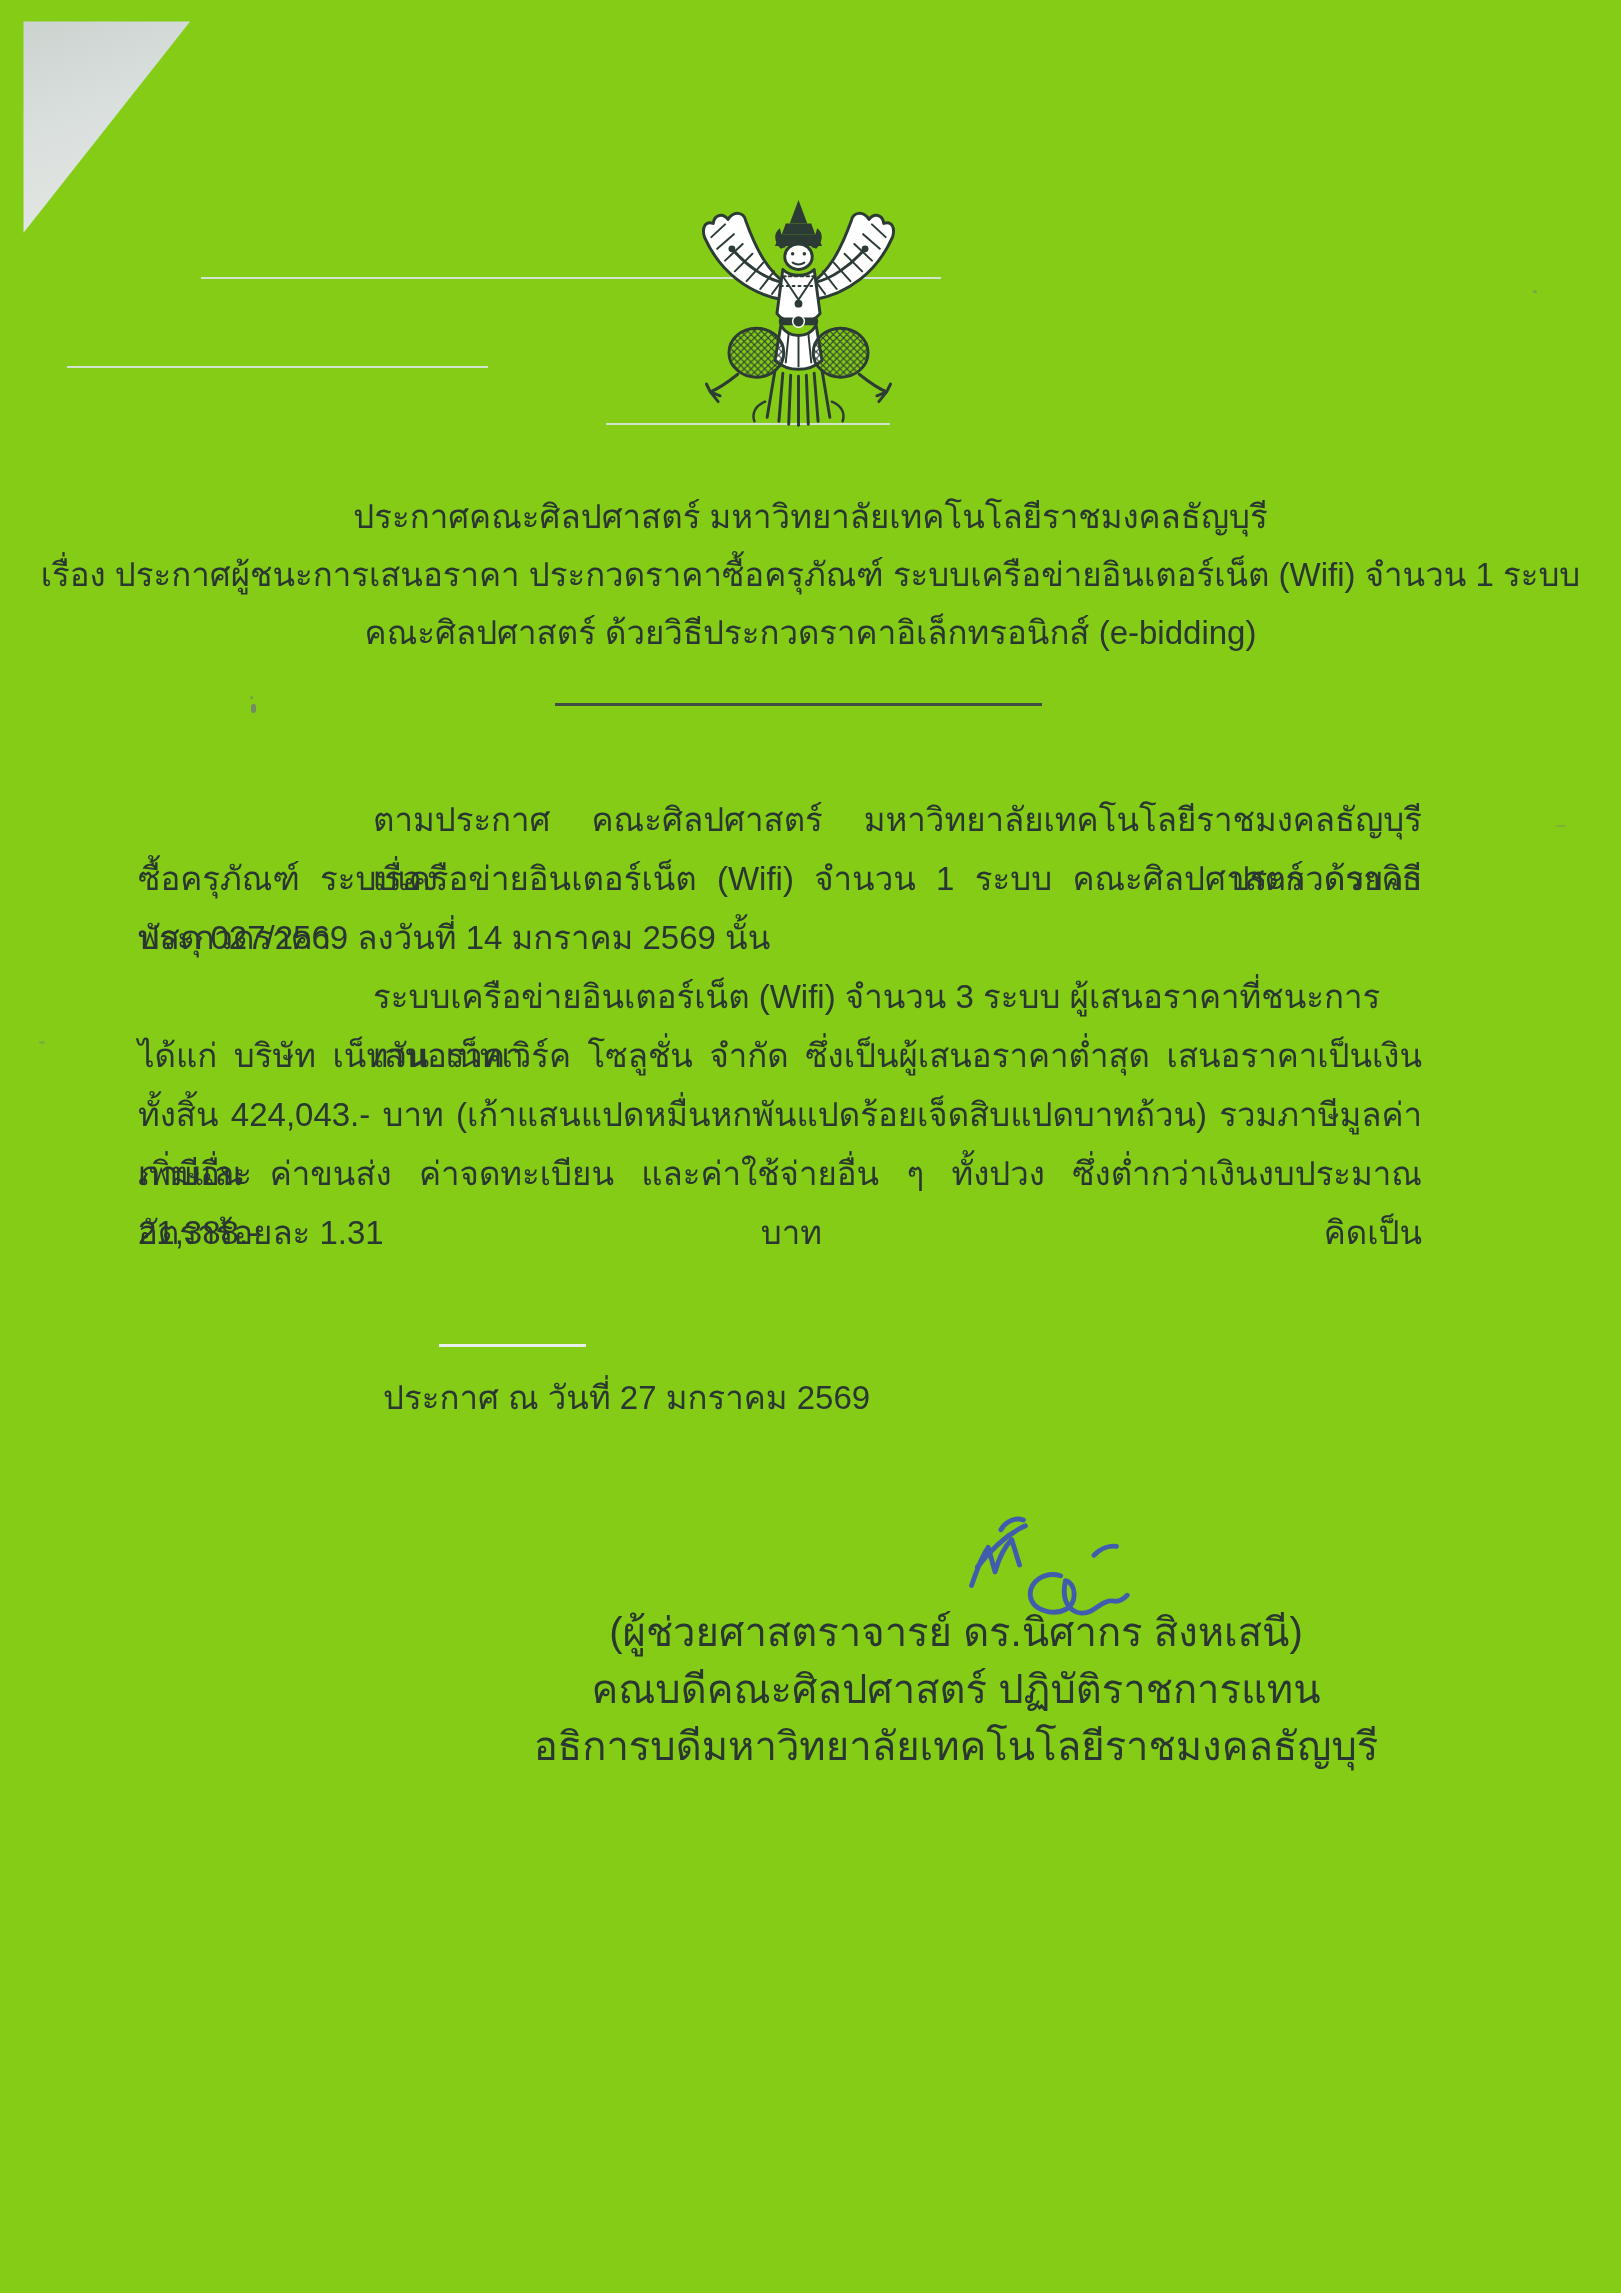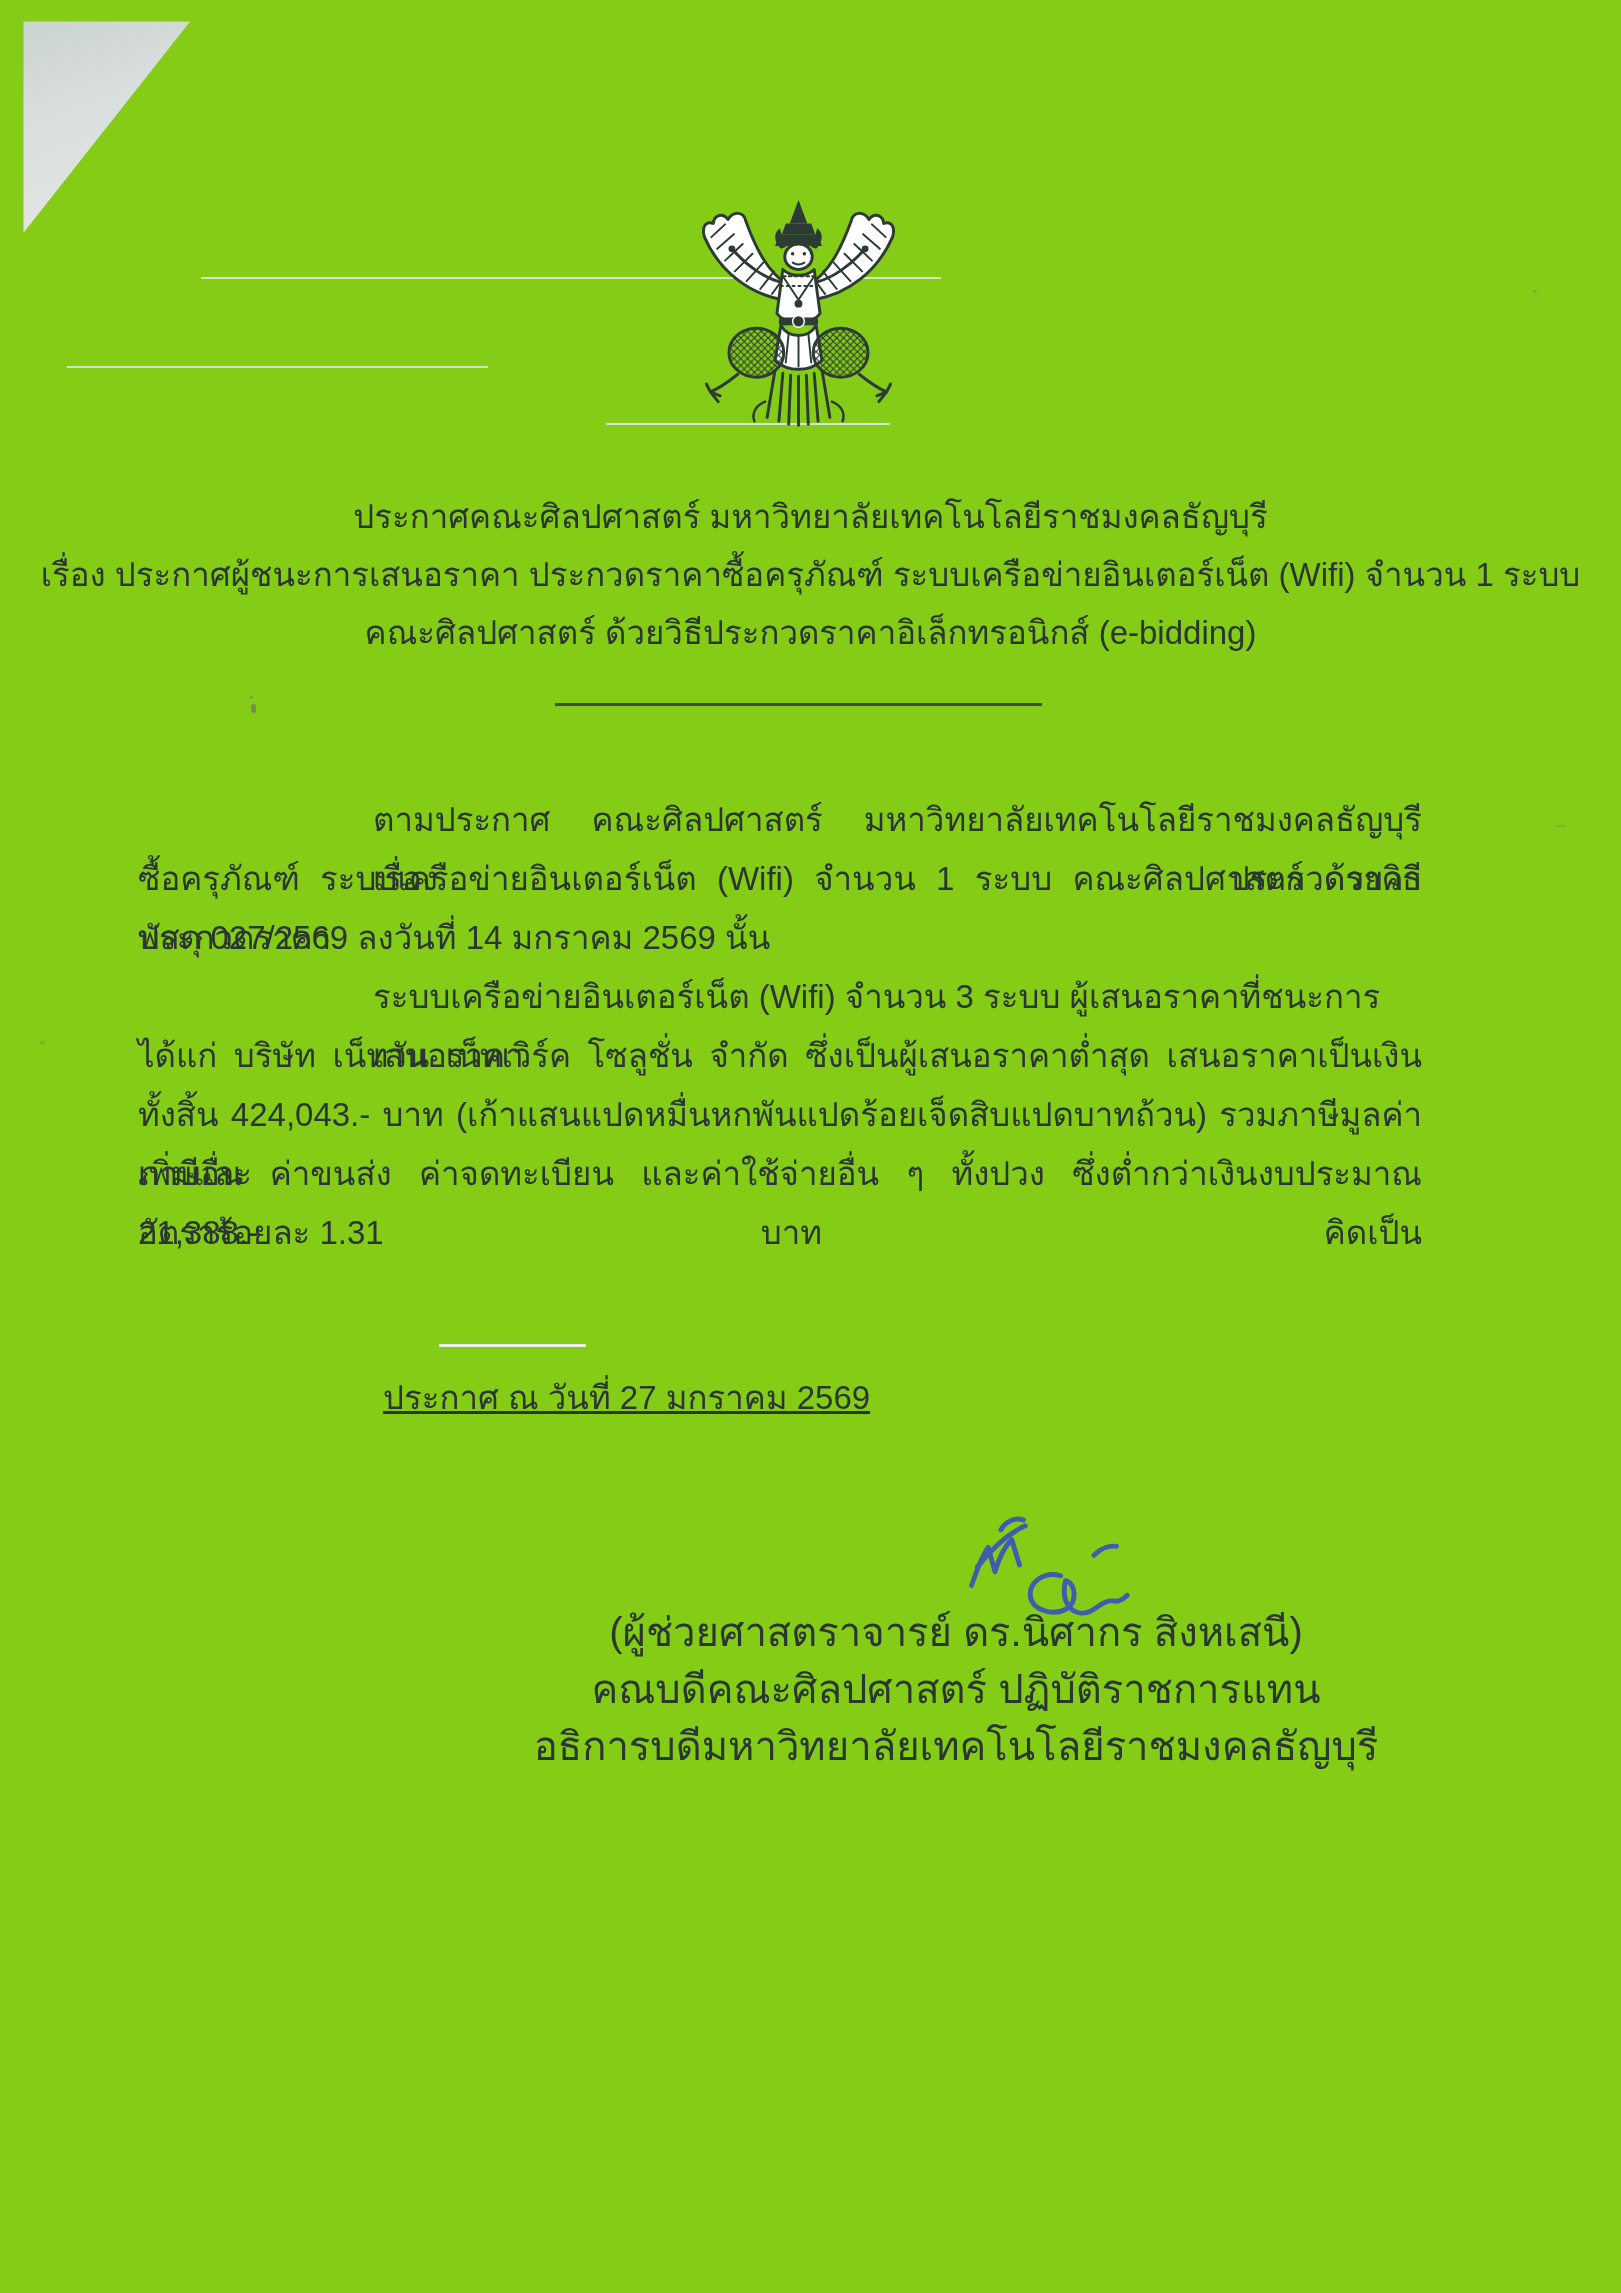--- a/index.html
+++ b/index.html
@@ -32,21 +32,21 @@
   .title-block{position:absolute;left:0;top:488px;width:1621px;}
   .tline{font-size:33px;line-height:58px;height:58px;text-align:center;white-space:nowrap;}
 
   .divider{position:absolute;left:555px;top:703px;width:487px;height:2.9px;background:#424c47;}
 
   .body-block{position:absolute;left:138px;top:790px;width:1284px;}
   .bline{font-size:33px;line-height:59px;height:59px;}
   .just{text-align:justify;text-align-last:justify;}
   .indent{padding-left:235px;}
 
-  .date-line{position:absolute;left:383px;top:1370px;font-size:33px;line-height:55px;text-decoration:underline;}
+  .date-line{position:absolute;left:383px;top:1370px;font-size:33px;line-height:55px;}
 
   .signature{position:absolute;left:951px;top:1506px;width:186px;height:116px;}
 
   .signer-block{position:absolute;left:466px;top:1604px;width:980px;text-align:center;}
   .sline{font-size:40px;line-height:57px;height:57px;white-space:nowrap;}
 </style>
 </head>
 <body>
 
 <div class="page">

